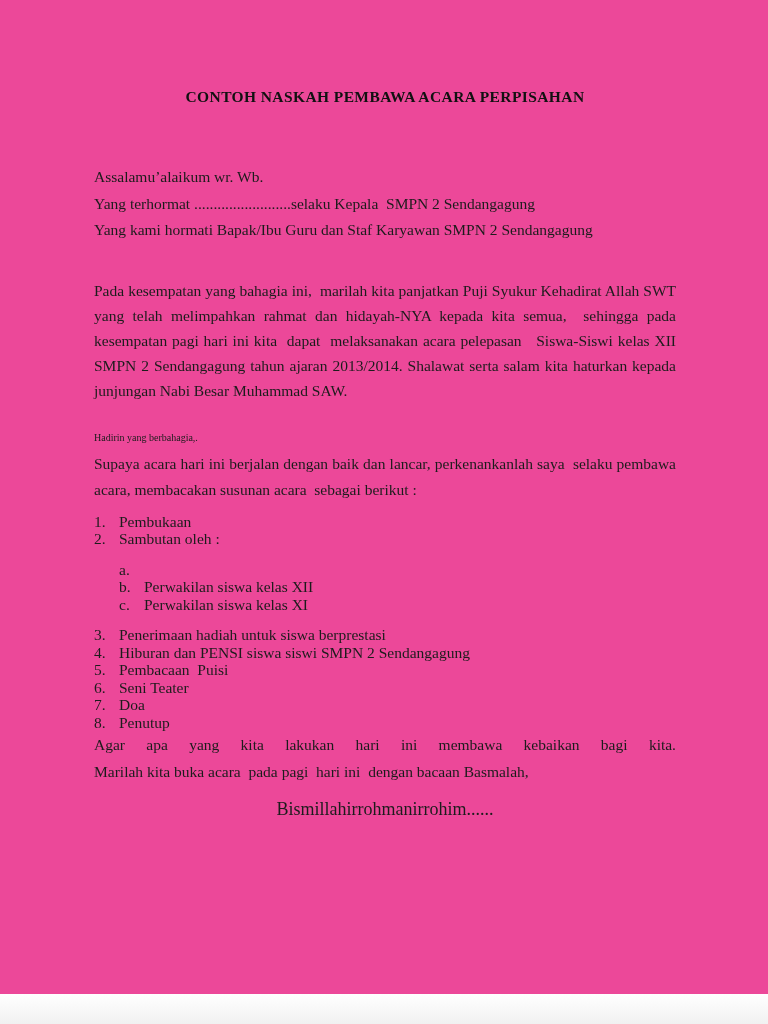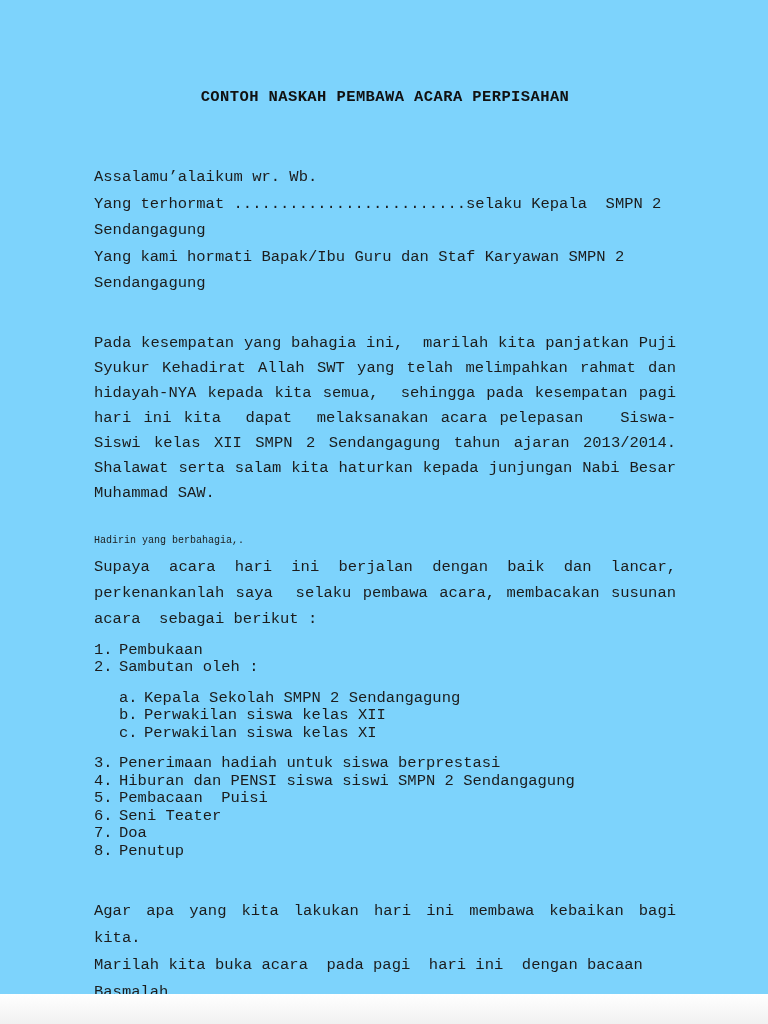--- a/index.html
+++ b/index.html
@@ -5,22 +5,22 @@
   html, body {
     margin: 0;
     padding: 0;
     background: #ffffff;
   }
   .page {
     position: relative;
     width: 768px;
     height: 1024px;
     margin: 0 auto;
-    background: #7dd3fc;
-    font-family: Liberation Mono, monospace;
+    background: #ec4899;
+    font-family: Liberation Serif, serif;
     color: #1c1c1c;
     overflow: hidden;
     box-sizing: border-box;
   }
   .content {
     box-sizing: border-box;
     padding: 88px 92px 0 94px;
   }
   .doc-title {
     text-align: center;
@@ -66,21 +66,20 @@
   .list-item {
     display: flex;
     font-size: 15.5px;
     line-height: 17.5px;
     white-space: pre-wrap;
   }
   .list-item .marker {
     flex: 0 0 25px;
   }
   .closing {
-    margin-top: 38px;
   }
   .closing .just-line {
     font-size: 15.5px;
     line-height: 27px;
     text-align: justify;
     text-align-last: justify;
     white-space: normal;
   }
   .closing .normal-line {
     font-size: 15.5px;
@@ -134,21 +133,20 @@
       </div>
       <div class="list-item">
         <span class="marker">2.</span>
         <span class="label">Sambutan oleh :</span>
       </div>
     </div>
 
     <div class="list-block sub">
       <div class="list-item">
         <span class="marker">a.</span>
-        <span class="label">Kepala Sekolah SMPN 2 Sendangagung</span>
       </div>
       <div class="list-item">
         <span class="marker">b.</span>
         <span class="label">Perwakilan siswa kelas XII</span>
       </div>
       <div class="list-item">
         <span class="marker">c.</span>
         <span class="label">Perwakilan siswa kelas XI</span>
       </div>
     </div>

